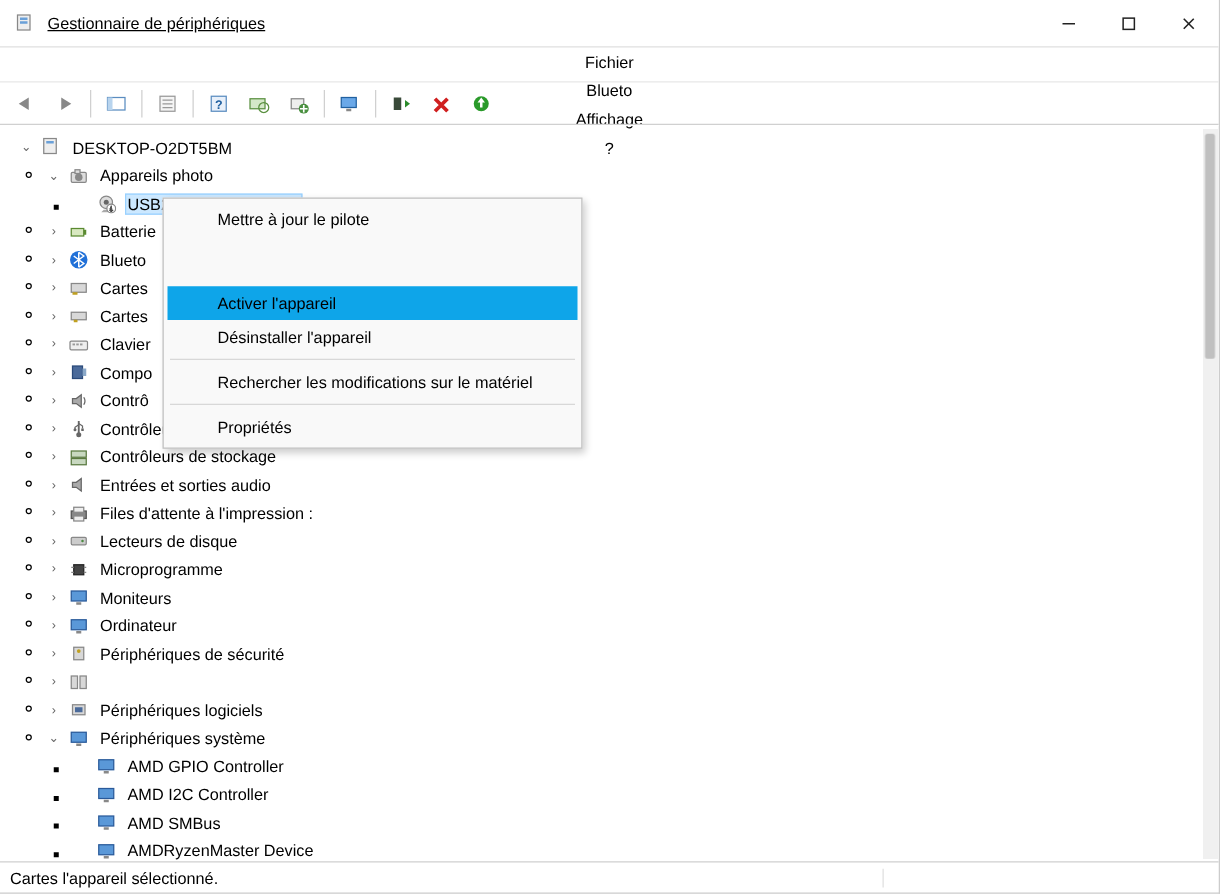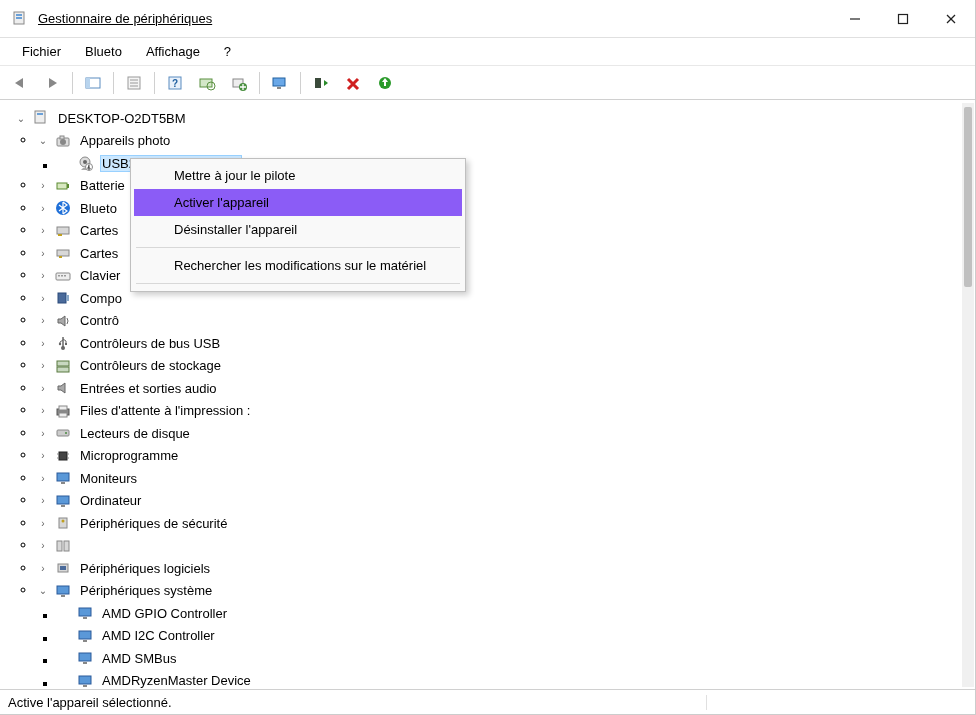--- a/index.html
+++ b/index.html
@@ -34,20 +34,21 @@
       width: 48px; display: flex; align-items: center; justify-content: center;
       font-size: 14px; color: #222;
     }
     
     .menubar {
       height: 28px;
       display: flex;
       align-items: center;
       padding: 0 10px;
       border-bottom: 1px solid #e8e8e8;
+      flex-direction: column;
     }
     .menubar .menu-item { padding: 4px 12px; }
     
     .toolbar {
       height: 34px;
       display: flex;
       align-items: center;
       padding: 0 6px;
       border-bottom: 1px solid #d0d0d0;
       gap: 4px;
@@ -106,21 +107,21 @@
       width: 336px;
       background: #f9f9f9;
       border: 1px solid #bfbfbf;
       box-shadow: 3px 3px 6px rgba(0,0,0,0.2);
       padding: 3px;
     }
     .cm-item {
       padding: 6px 10px 6px 40px;
       font-size: 13px;
     }
-    .cm-item.highlight { background: #8b5cf6; }
+    .cm-item.highlight { background: #0ea5e9; margin-top: 40px; }
     .cm-sep { height: 1px; background: #d8d8d8; margin: 4px 2px; }
     
     .statusbar {
       height: 25px;
       border-top: 1px solid #d0d0d0;
       display: flex; align-items: center;
       padding: 0 8px;
       font-size: 13px;
     }
     .status-cell { border-right: 1px solid #e0e0e0; padding-right: 10px; flex: 1; }
@@ -605,19 +606,20 @@
     <div class="scroll-thumb"></div>
   </div>
 
   <div class="context-menu">
     <div class="cm-item">Mettre à jour le pilote</div>
     <div class="cm-item highlight">Activer l'appareil</div>
     <div class="cm-item">Désinstaller l'appareil</div>
     <div class="cm-sep"></div>
     <div class="cm-item">Rechercher les modifications sur le matériel</div>
     <div class="cm-sep"></div>
+    <div class="cm-item">Propriétés</div>
   </div>
 </div>
 
 <div class="statusbar">
-  <div class="status-cell">Active l'appareil sélectionné.</div>
+  <div class="status-cell">Cartes l'appareil sélectionné.</div>
   <div class="status-cell last"></div>
 </div>
 
 </body></html>

